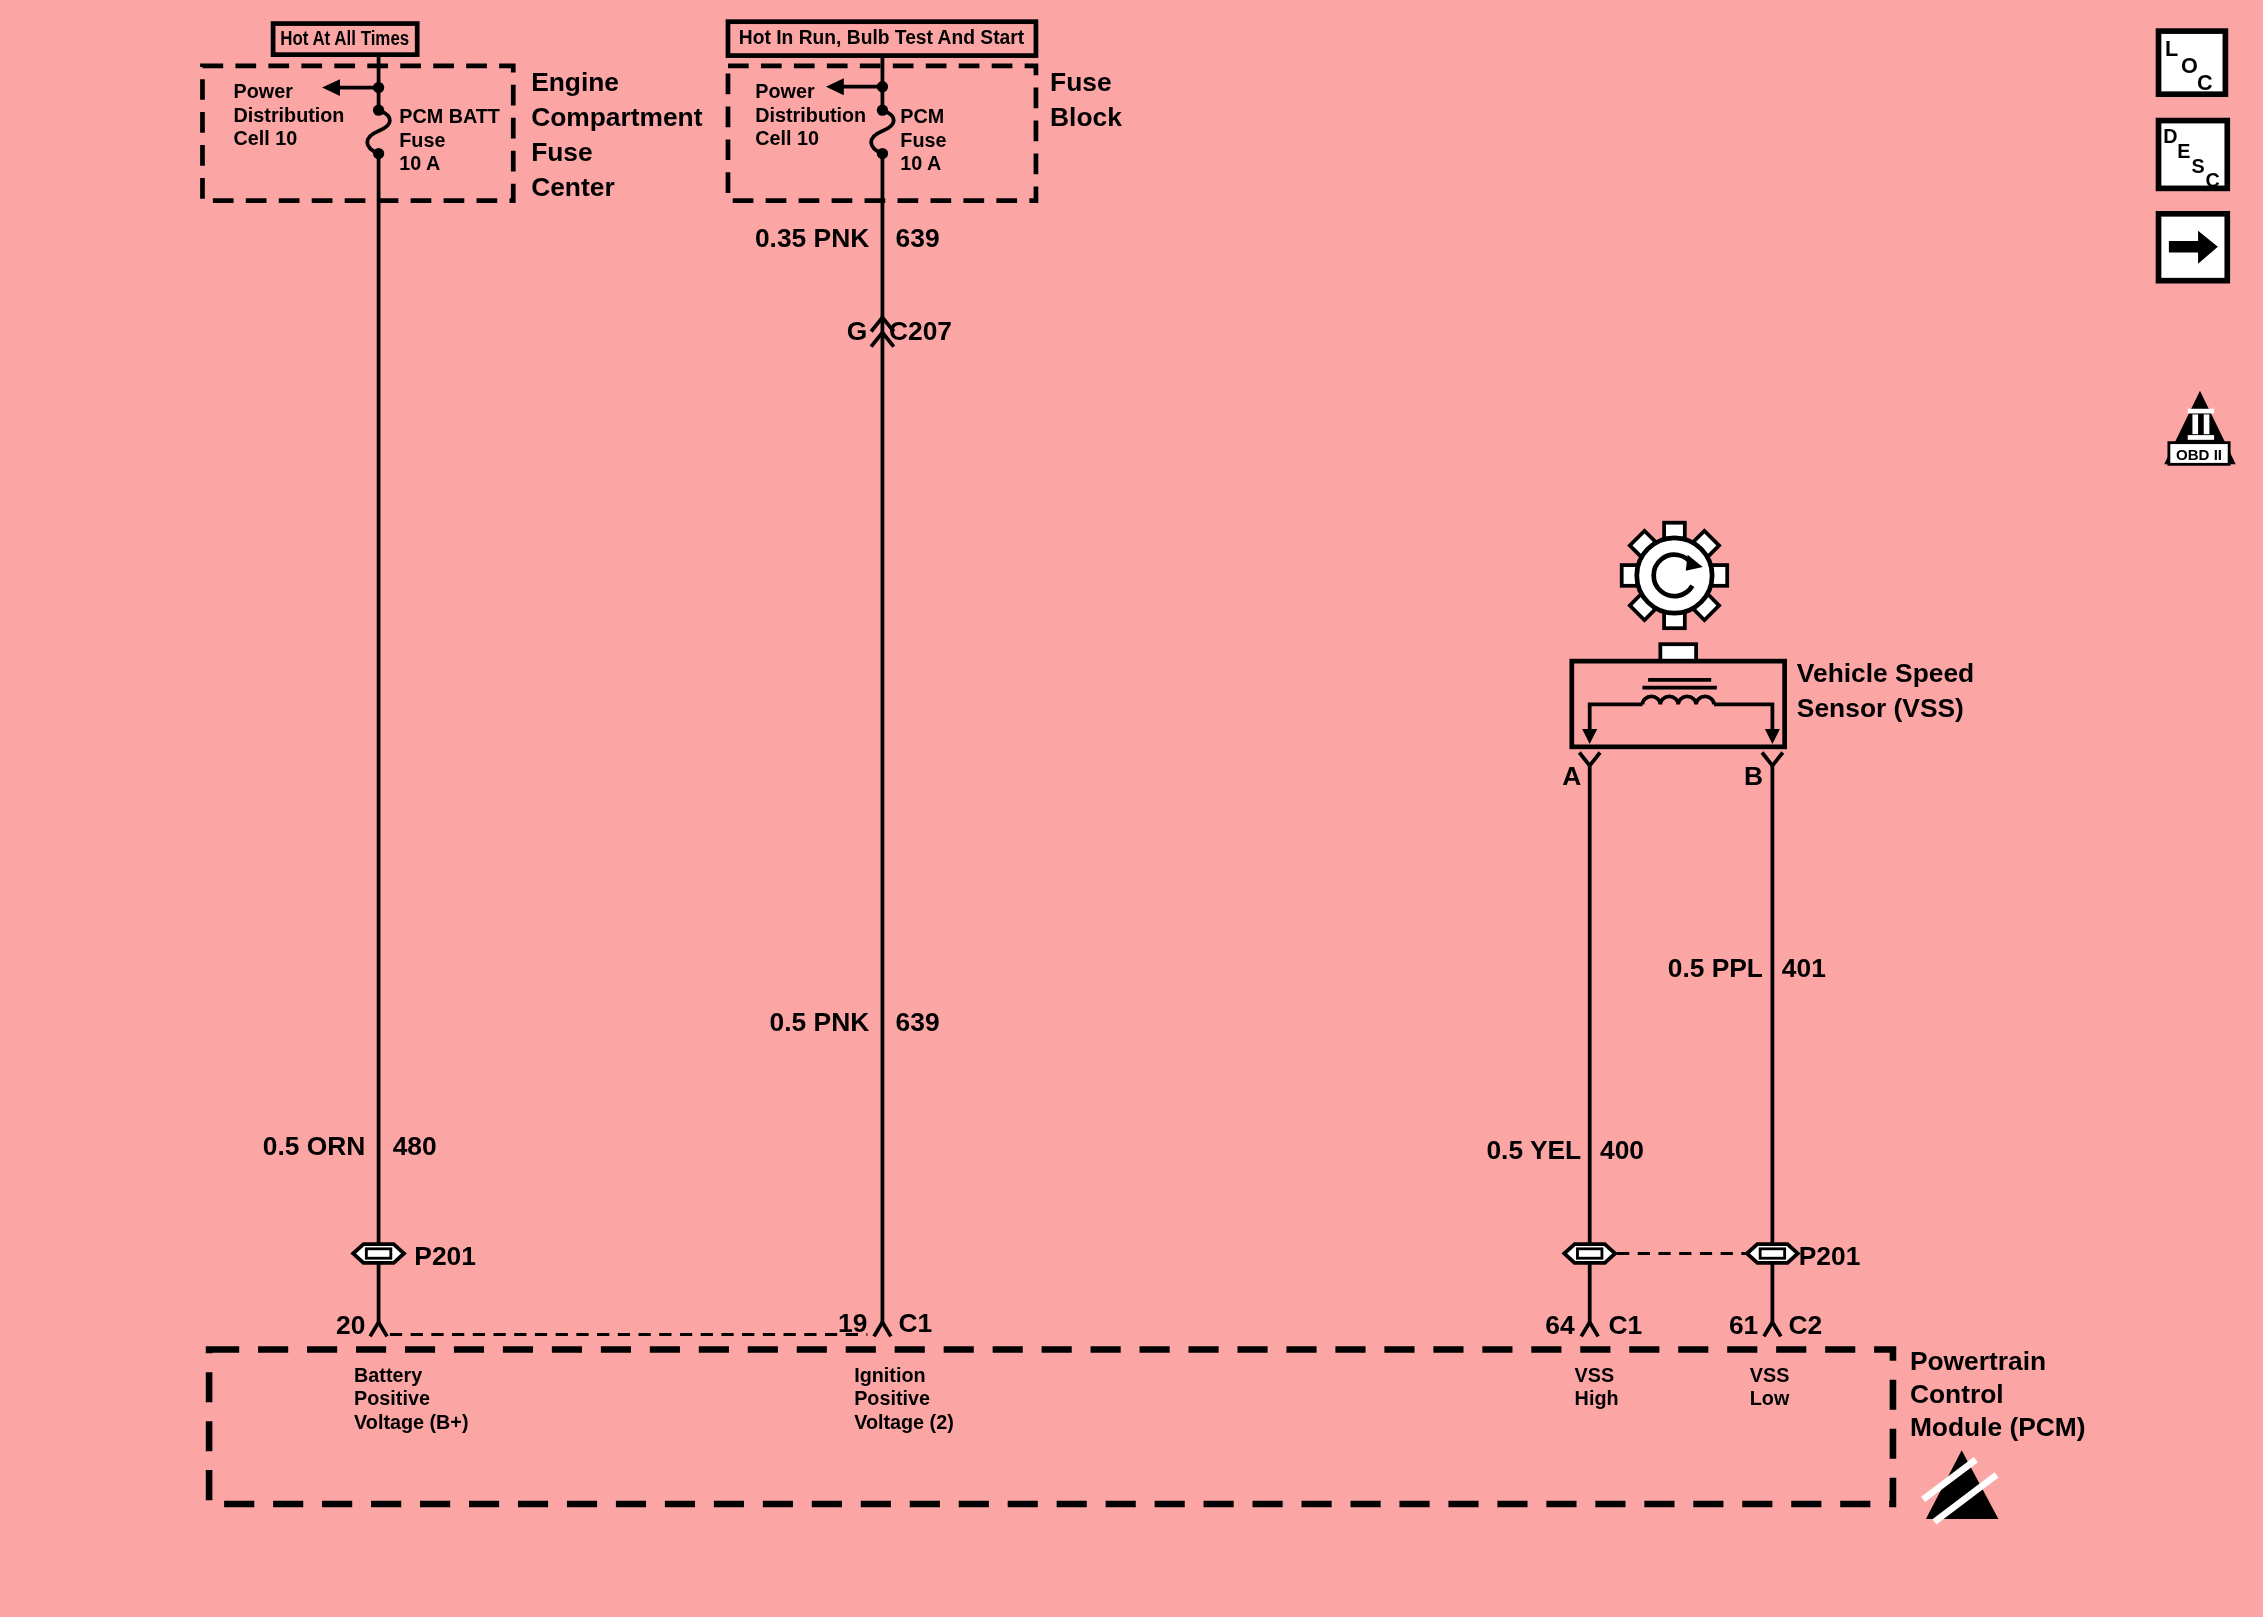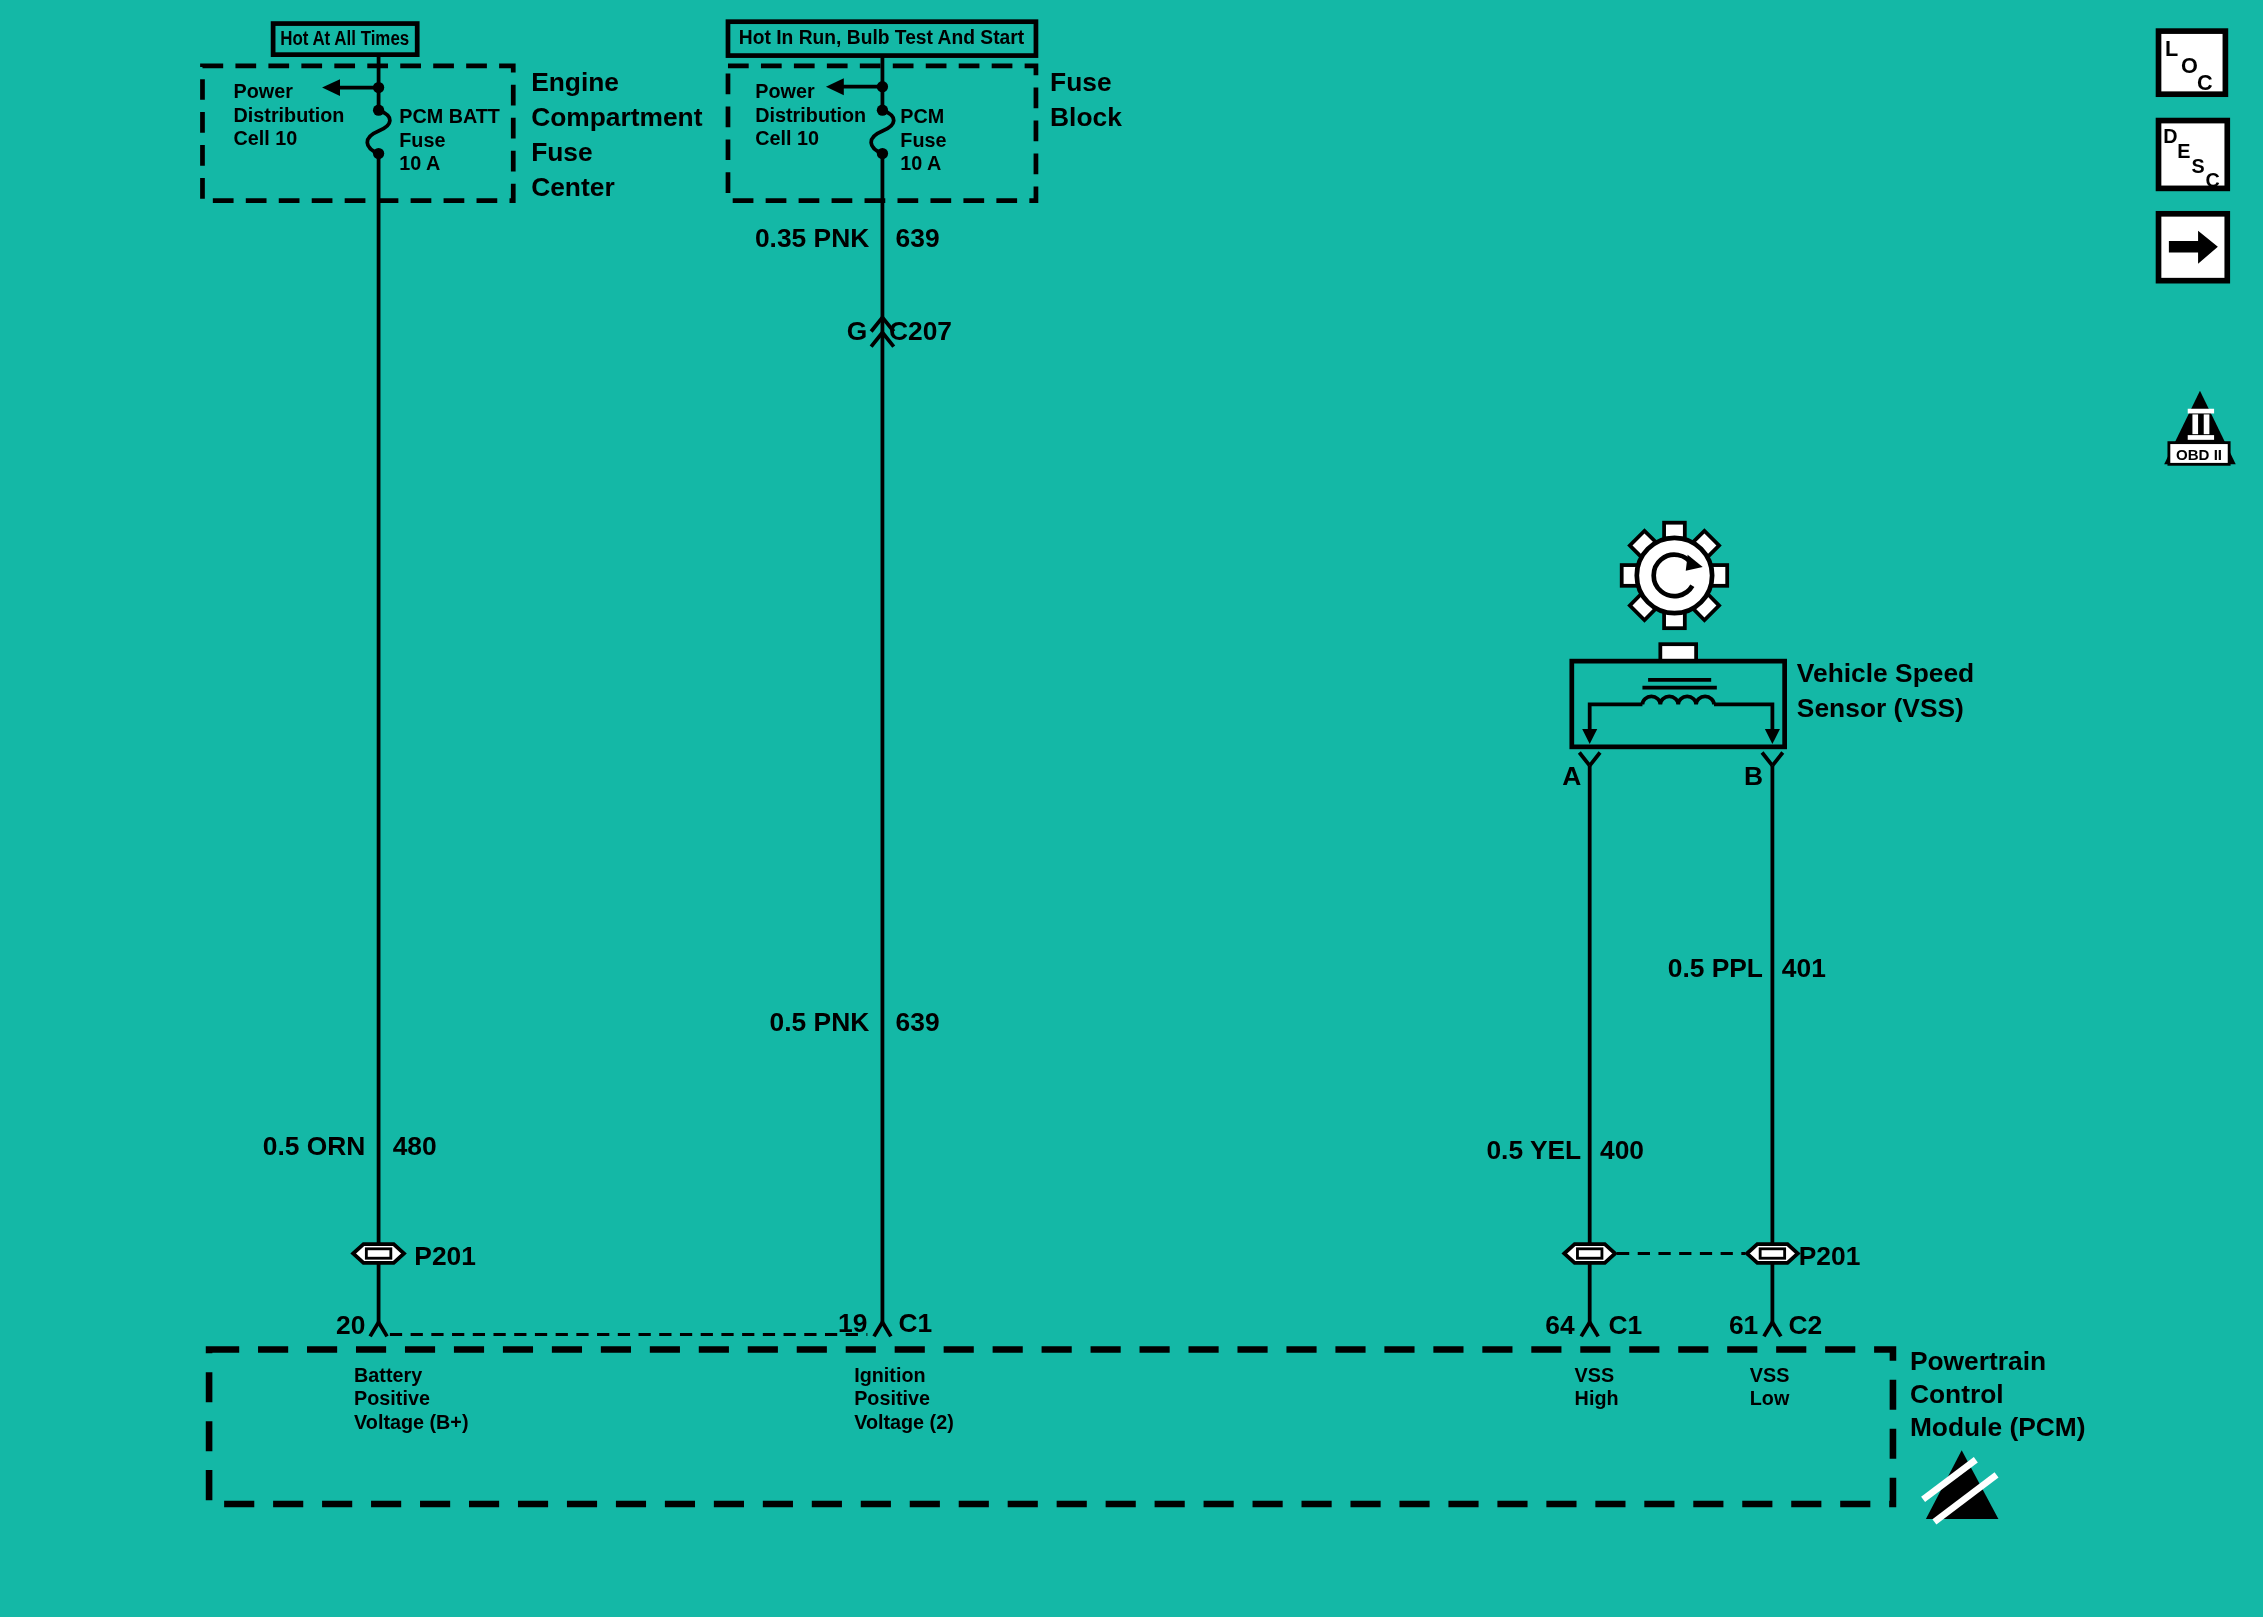--- a/index.html
+++ b/index.html
@@ -1,16 +1,16 @@
 <!DOCTYPE html>
 <html style="font-size:15px"><head>
 <meta charset="utf-8">
 <style>
   html,body{margin:0;padding:0;background:#ffffff;}
-  .page{width:2264px;height:1618px;position:relative;background:#14b8a6;}
+  .page{width:2264px;height:1618px;position:relative;background:#fca5a5;}
   svg{display:block;}
   text{font-family:"Liberation Sans","DejaVu Sans",sans-serif;font-weight:700;fill:#000;}
   .s21{font-size:21px;}
   .s28{font-size:28px;}
   .s23{font-size:23px;}
   .s16{font-size:16px;}
   .wire{stroke:#000;stroke-width:4;fill:none;}
   .thick{stroke:#000;stroke-width:5;fill:none;}
   .dashbox{stroke:#000;stroke-width:5;fill:none;stroke-dasharray:22 13;}
   .pcmbox{stroke:#000;stroke-width:7;fill:none;stroke-dasharray:32 20;}

